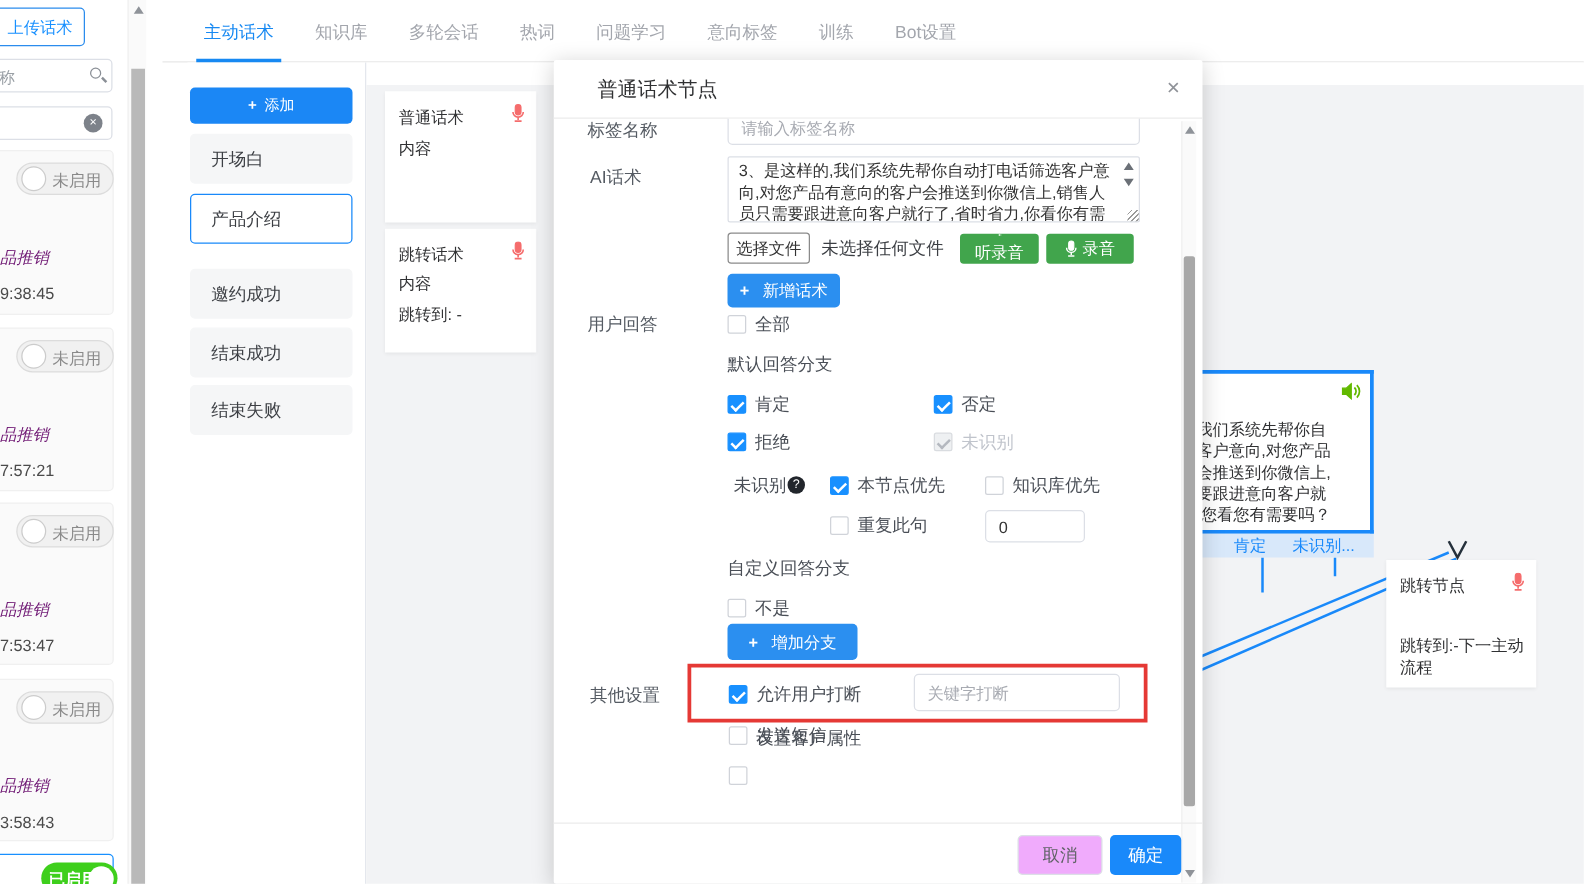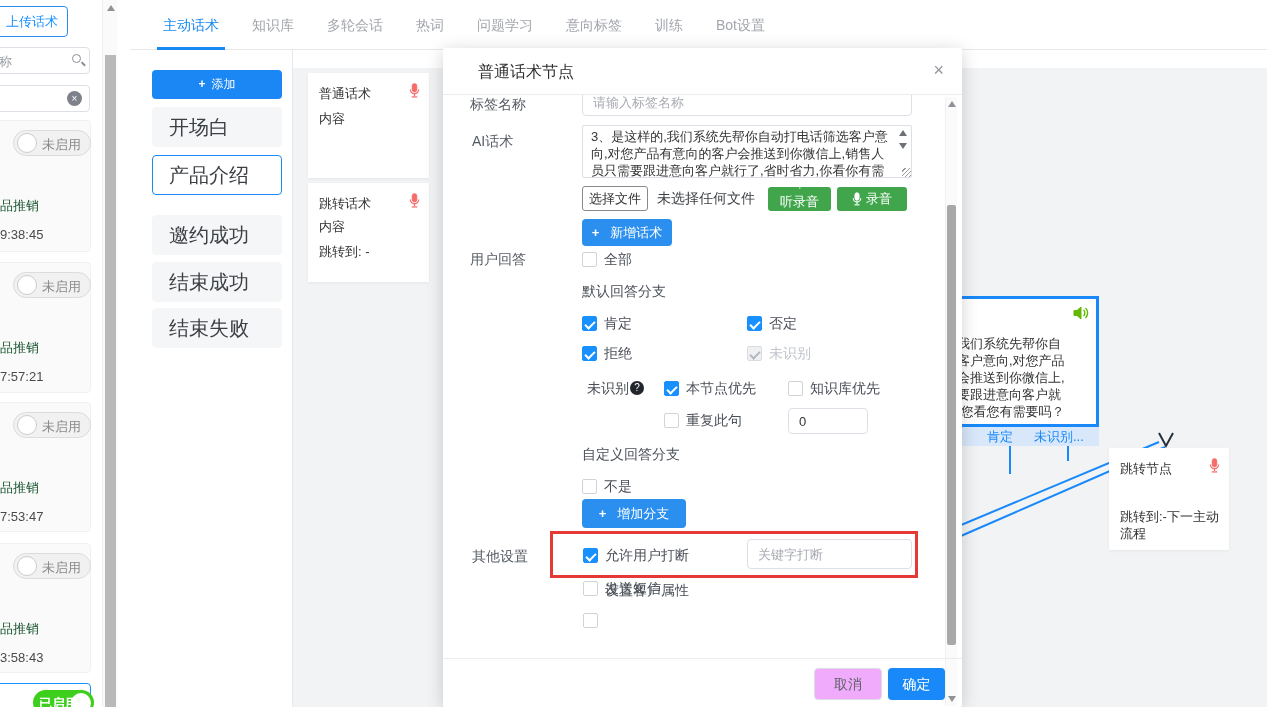--- a/index.html
+++ b/index.html
@@ -14,21 +14,21 @@
     padding-left:18px;}
   .c1-input{position:absolute;left:-22px;width:112px;height:27px;border:1px solid #dcdfe6;border-radius:4px;background:#fff;}
   #c1-search{top:47px;}
   #c1-filter{top:85px;}
   #c1-search .ph{position:absolute;left:20px;top:5px;color:#9aa0a6;font-size:13px;}
   .mag{position:absolute;right:8px;top:6px;width:9px;height:9px;border:1.5px solid #8a8f96;border-radius:50%;}
   .mag::after{content:"";position:absolute;left:8px;top:8px;width:5px;height:1.5px;background:#8a8f96;transform:rotate(45deg);}
   .clear-ic{position:absolute;right:7px;top:5px;width:15px;height:15px;border-radius:50%;background:#7d828a;
     color:#fff;font-size:10px;line-height:15px;text-align:center;}
   .c1-card{position:absolute;left:-12px;width:103px;background:#fafafa;border:1px solid #f0f0f0;border-radius:4px;}
-  .c1-card .name{position:absolute;left:11px;top:76px;font-size:13px;color:#14532d;white-space:nowrap;}
+  .c1-card .name{position:absolute;left:11px;top:76px;font-size:13px;color:#701a75;white-space:nowrap;font-style:italic;}
   .c1-card .time{position:absolute;left:11px;top:106px;font-size:13px;color:#4a4a4a;white-space:nowrap;}
   .toggle-off{position:absolute;left:24px;top:9px;width:78px;height:26px;border:1px solid #dcdcdc;border-radius:14px;background:#f1f1f1;}
   .toggle-off .knob{position:absolute;left:3px;top:2px;width:20px;height:20px;border-radius:50%;background:#fff;border:1px solid #ccc;}
   .toggle-off .t-lbl{position:absolute;left:28px;top:5px;font-size:13px;color:#8a8a8a;}
   #c1-card-active{position:absolute;left:-12px;top:683px;width:103px;height:40px;background:#fff;border:1px solid #1890ff;border-radius:4px;}
   .toggle-on{position:absolute;left:44px;top:6px;width:61px;height:25px;border-radius:13px;background:#3ecf1c;}
   .toggle-on .knob{position:absolute;right:3px;top:2.5px;width:20px;height:20px;border-radius:50%;background:#fff;}
   .toggle-on .t-lbl{position:absolute;left:6px;top:5px;font-size:13px;font-weight:bold;color:#fff;}
   #c1-scroll{position:absolute;left:102px;top:0;width:15px;height:707px;background:#fafafa;border-left:1px solid #efefef;}
   #c1-scroll .up{position:absolute;left:3.5px;top:5px;width:0;height:0;border-left:4px solid transparent;border-right:4px solid transparent;border-bottom:6px solid #8f9399;}
@@ -39,21 +39,21 @@
     display:flex;align-items:flex-start;padding-left:33px;gap:33px;}
   .tab{font-size:14px;color:#a3a6ad;line-height:50px;height:50px;position:relative;white-space:nowrap;}
   .tab.active{color:#1789f2;}
   .tab.active::after{content:"";position:absolute;left:-6px;right:-6px;bottom:0;height:3px;background:#1789f2;}
 
   
   #col2{position:absolute;left:150px;top:50px;width:142px;height:657px;background:#fff;}
   #add-btn{position:absolute;left:2px;top:20px;width:130px;height:29px;background:#1b87f5;border-radius:4px;
     color:#fff;font-size:12px;text-align:center;line-height:29px;}
   .sec-item{position:absolute;left:2px;width:130px;height:40px;background:#f5f6f7;border:1px solid #f5f6f7;border-radius:4px;
-    font-size:20px;color:#3c3f44;line-height:38px;padding-left:16px;}
+    font-size:14px;color:#3c3f44;line-height:38px;padding-left:16px;}
   .sec-item.selected{background:#fff;border:1px solid #1989fa;}
   .plus{font-weight:bold;margin-right:6px;}
 
   
   #canvas{position:absolute;left:292px;top:50px;width:975px;height:657px;background:#fff;border-left:1px solid #e4e7ed;}
   #canvas .bg{position:absolute;left:0;top:18px;right:0;bottom:0;background:#f2f3f5;}
   .node{position:absolute;background:#fff;box-shadow:0 1px 3px rgba(0,0,0,.06);}
   .node .n-title{position:absolute;left:11px;top:12px;font-size:13px;color:#303133;white-space:nowrap;}
   .node .n-line{position:absolute;left:11px;font-size:13px;color:#303133;white-space:nowrap;}
   .mic{position:absolute;right:9px;top:10px;width:11px;height:15px;}
@@ -107,21 +107,21 @@
     border:solid #fff;border-width:0 2px 2px 0;transform:rotate(45deg);}
   .cb.dchecked{background:#eef0f2;border-color:#d9dce0;}
   .cb.dchecked::after{content:"";position:absolute;left:4px;top:1.5px;width:4px;height:8px;
     border:solid #b4b8bf;border-width:0 2px 2px 0;transform:rotate(45deg);}
   .cb-lbl{position:absolute;font-size:14px;color:#4a4f57;white-space:nowrap;}
   .cb-lbl.dis{color:#c0c4cc;}
   .help{position:absolute;width:14px;height:14px;border-radius:50%;background:#22262c;color:#fff;font-size:10px;
     text-align:center;line-height:14px;}
   #repeat-count{left:345px;top:313px;width:80px;height:26px;}
   #red-box{position:absolute;left:107px;top:436px;width:368px;height:47px;border:3px solid #e53935;}
-  #interrupt-input{left:304px;top:444px;width:165px;height:30px;}
+  #interrupt-input{left:288px;top:444px;width:165px;height:30px;}
   #m-scroll{position:absolute;left:502px;top:49px;width:12px;height:609px;background:#fafafa;border-left:1px solid #f0f0f0;}
   #m-scroll .up{position:absolute;left:2px;top:4px;width:0;height:0;border-left:4px solid transparent;border-right:4px solid transparent;border-bottom:6px solid #8f9399;}
   #m-scroll .down{position:absolute;left:2px;bottom:4px;width:0;height:0;border-left:4px solid transparent;border-right:4px solid transparent;border-top:6px solid #8f9399;}
   #m-scroll .thumb{position:absolute;left:1px;top:108px;width:9px;height:440px;background:#a8a8a8;border-radius:2px;}
   #m-footer{position:absolute;left:0;bottom:0;right:0;height:49px;border-top:1px solid #ececec;}
   #cancel-btn{position:absolute;right:80px;top:9px;width:68px;height:32px;border:1px solid #dcdfe6;border-radius:4px;
     background:#f0abfc;color:#606266;font-size:14px;text-align:center;line-height:30px;}
   #ok-btn{position:absolute;right:17px;top:9px;width:57px;height:32px;border-radius:4px;
     background:#1989fa;color:#fff;font-size:14px;text-align:center;line-height:32px;}
   svg .red{fill:#f56c6c;stroke:#f56c6c;}

